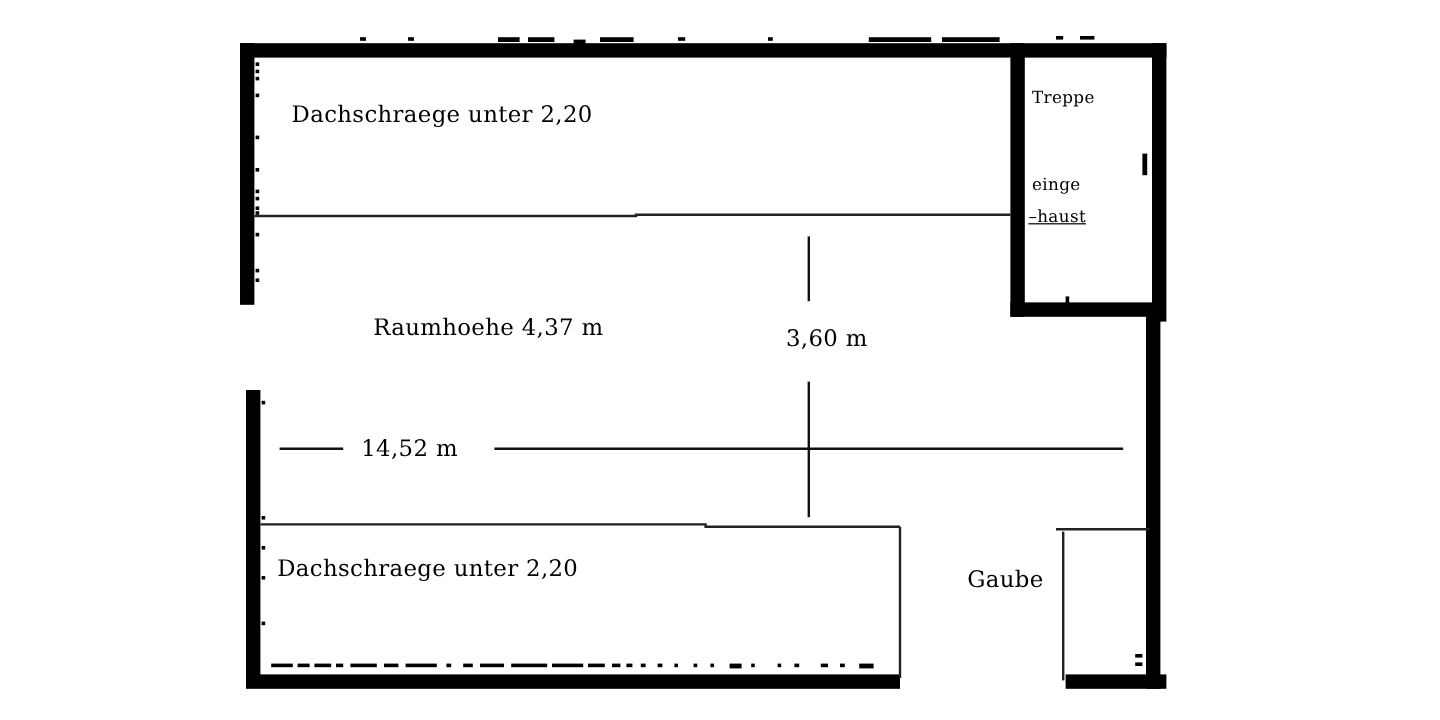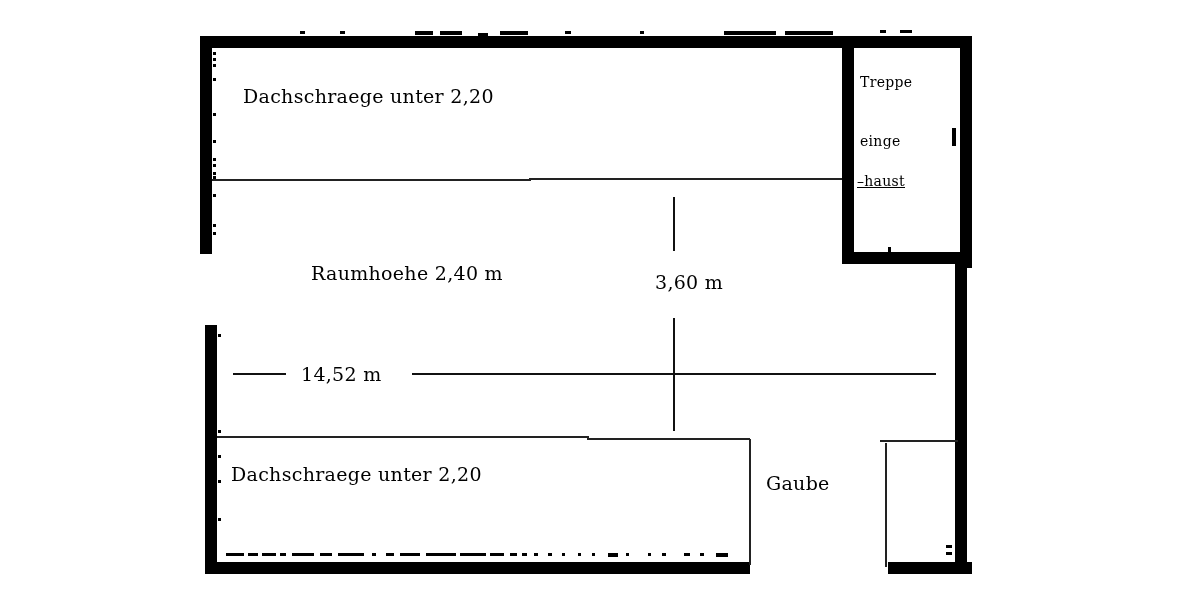--- a/index.html
+++ b/index.html
@@ -59,20 +59,21 @@
   }
   .lbl-dim {
     font-size: 19px;
   }
   .lbl-stair {
     font-size: 14px;
     line-height: 41px;
   }
   .lbl-gaube {
     font-size: 19px;
+    margin-left: 40px;
   }
 </style>
 </head>
 <body>
 
 <div id="plan-root">
 
   <svg id="floorplan" viewBox="0 0 1200 600">
 
     <rect class="wall" x="200" y="36" width="772" height="12"></rect>
@@ -178,29 +179,29 @@
       <rect x="700" y="553" width="4" height="3"></rect>
       <rect x="716" y="553" width="12" height="4"></rect>
       <rect x="946" y="545" width="6" height="3"></rect>
       <rect x="946" y="552" width="6" height="3"></rect>
     </g>
 
   </svg>
 
   <div class="plan-label lbl-room" style="left:243px; top:85px;">Dachschraege unter 2,20</div>
 
-  <div class="plan-label lbl-dim" style="left:311px; top:262px;">Raumhoehe 2,40 m</div>
+  <div class="plan-label lbl-dim" style="left:311px; top:262px;">Raumhoehe 4,37 m</div>
 
   <div class="plan-label lbl-dim" style="left:655px; top:271px;">3,60 m</div>
 
   <div class="plan-label lbl-dim" style="left:301px; top:363px;">14,52 m</div>
 
   <div class="plan-label lbl-room" style="left:231px; top:463px;">Dachschraege unter 2,20</div>
 
   <div class="plan-label lbl-gaube" style="left:766px; top:472px;">Gaube</div>
 
   <div class="plan-label lbl-stair" style="left:860px; top:62px;">Treppe</div>
 
-  <div class="plan-label lbl-stair" style="left:860px; top:121px;">einge</div>
+  <div class="plan-label lbl-stair" style="left:860px; top:134px;">einge</div>
 
   <div class="plan-label lbl-stair" style="left:857px; top:161px;text-decoration:underline;">–haust</div>
 
 </div>
 
 </body></html>

